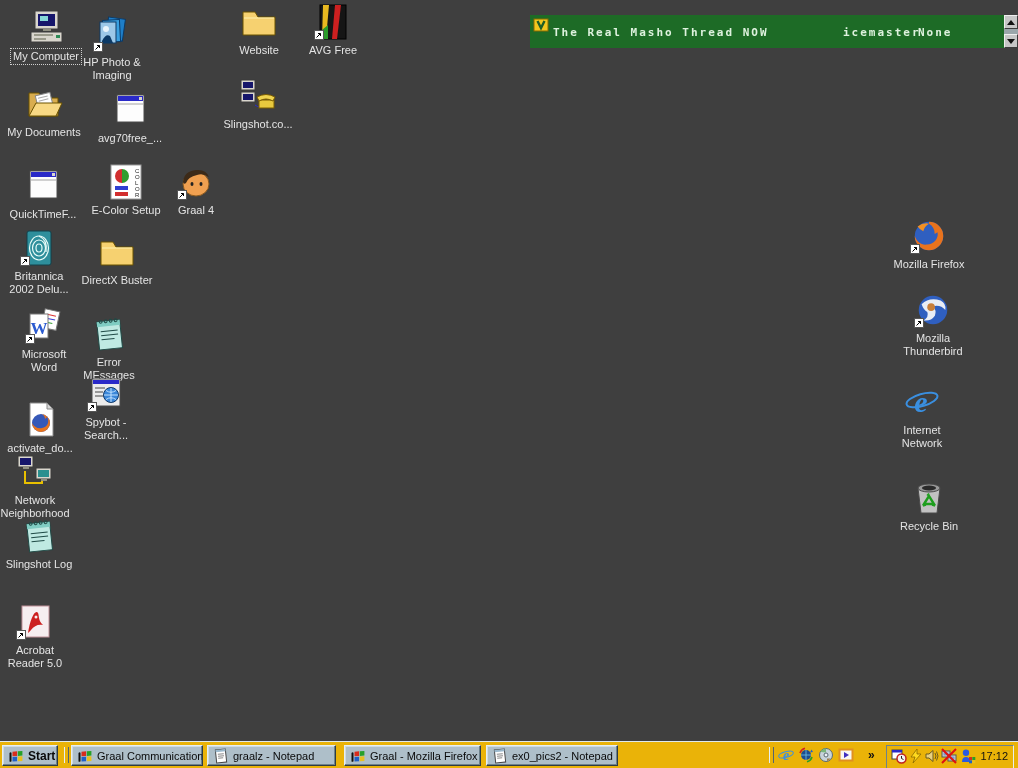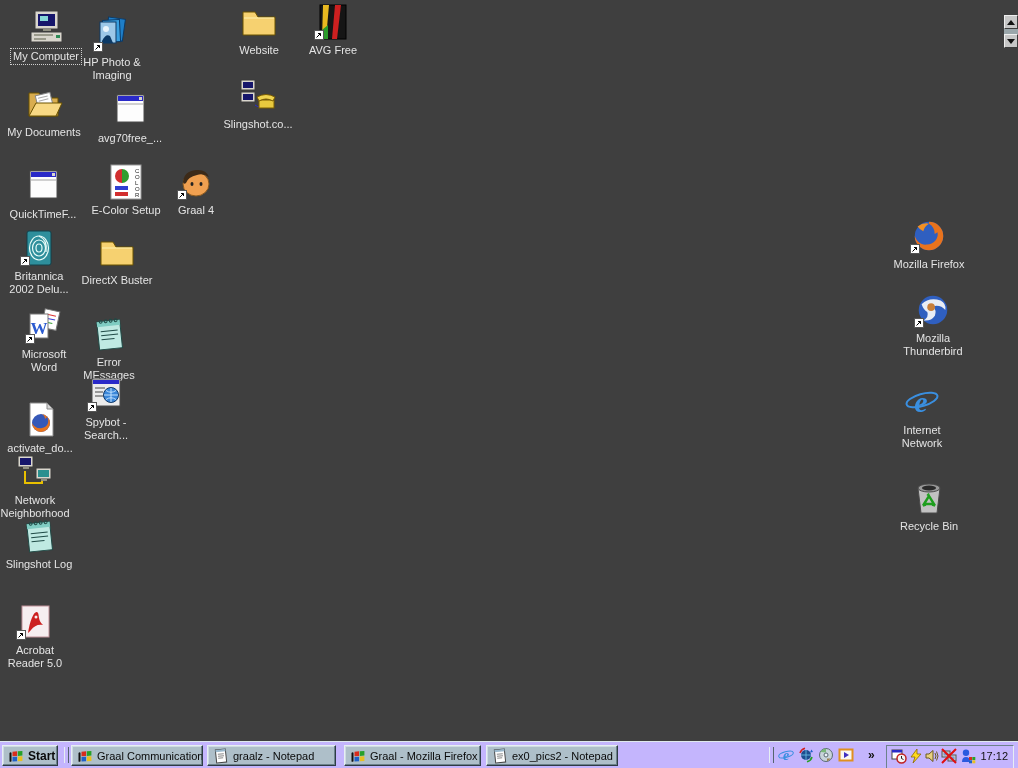--- a/index.html
+++ b/index.html
@@ -25,21 +25,21 @@
   #ticker-sb{position:absolute;left:1004px;top:15px;width:14px;height:33px;background:#9aa6aa;}
   .sb-btn{position:absolute;left:0;width:12px;height:12px;background:#c6c6c6;
           border:1px solid;border-color:#efefef #3c3c3c #3c3c3c #efefef;
           display:flex;align-items:center;justify-content:center;}
   .sb-up{top:0;}
   .sb-down{bottom:0;}
   .tri-up{width:0;height:0;border-left:4px solid transparent;border-right:4px solid transparent;border-bottom:5px solid #111;}
   .tri-down{width:0;height:0;border-left:4px solid transparent;border-right:4px solid transparent;border-top:5px solid #111;}
 
   
-  #taskbar{position:absolute;left:0;bottom:0;width:1018px;height:27px;background:#c4b5fd;border-top:1px solid #dfe9ee;box-sizing:border-box;}
+  #taskbar{position:absolute;left:0;bottom:0;width:1018px;height:27px;background:#eab308;border-top:1px solid #dfe9ee;box-sizing:border-box;}
   .tb-btn{position:absolute;top:3px;height:21px;box-sizing:border-box;background:#aebfc9;
           border:1px solid;border-color:#e6eff3 #2e3c44 #2e3c44 #e6eff3;
           box-shadow:inset -1px -1px 0 #6d828c, inset 1px 1px 0 #cfdbe2;
           display:flex;align-items:center;gap:4px;padding:0 5px;font-size:11px;color:#0a0a0a;
           overflow:hidden;white-space:nowrap;cursor:default;}
   .tb-btn .tb-ico{flex:0 0 auto;line-height:0;}
   #start-btn{left:2px;width:56px;font-weight:bold;font-size:12px;}
   .grip{position:absolute;top:5px;width:3px;height:16px;border-left:1px solid #e6eff3;border-right:1px solid #55656e;}
   .ql-ico{position:absolute;top:5px;width:16px;height:16px;line-height:0;cursor:pointer;}
   #chevron{position:absolute;left:868px;top:6px;font-size:12px;font-weight:bold;color:#111;cursor:pointer;}
@@ -381,20 +381,29 @@
             <ellipse cx="20" cy="8" rx="11" ry="4" fill="#9a9a9a" stroke="#4a4a4a"></ellipse>
             <ellipse cx="20" cy="8" rx="7" ry="2.4" fill="#2a2a2a"></ellipse>
             <path d="M15 24 L20 16 L25 24 Z" fill="none" stroke="#1e9e1e" stroke-width="2.4"></path>
             <path d="M14 26 L17 25 M26 26 L23 25 M20 13.5 L18 15.5" stroke="#1e9e1e" stroke-width="1.6"></path>
           </svg>
         </div>
         <div class="lbl">Recycle Bin</div>
       </div>
     </div>
 
+  <div id="ticker">
+    <span class="t-ico"><svg width="17" height="16" viewBox="0 0 17 16">
+          <rect x="1" y="2" width="14" height="12" fill="#f2c71e" stroke="#8a6a00"></rect>
+          <path d="M4.5 4 L8 11 L11.5 4" stroke="#1d5e28" stroke-width="2.4" fill="none"></path>
+        </svg></span>
+    <span class="t-text t-title">The Real Masho Thread NOW</span>
+    <span class="t-text t-user">icemaster</span>
+    <span class="t-text t-status">None</span>
+  </div>
   <div id="ticker-sb">
     <div class="sb-btn sb-up">
         <span class="tri-up"></span>
       </div>
     <div class="sb-btn sb-down">
         <span class="tri-down"></span>
       </div>
   </div>
 
   <div id="taskbar">

